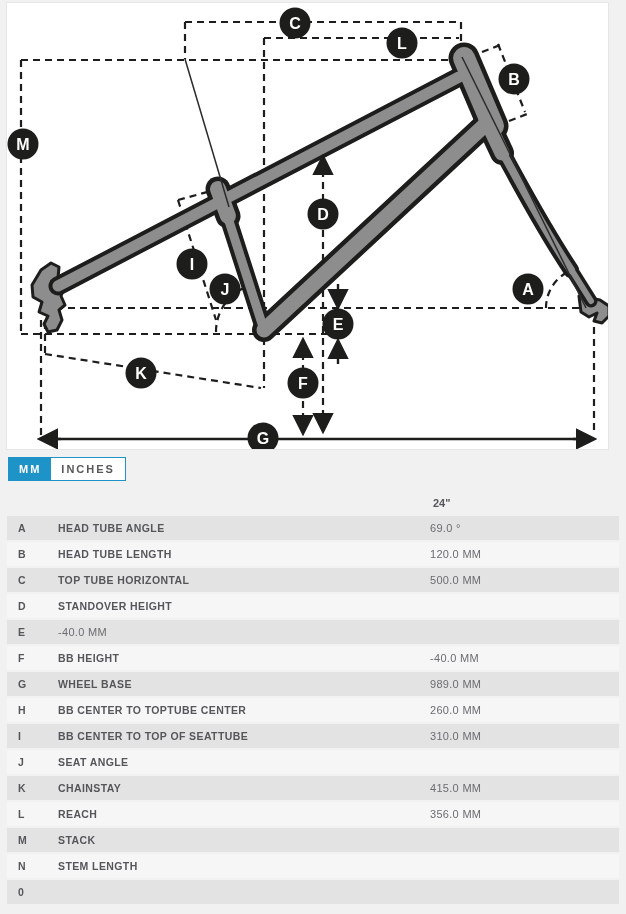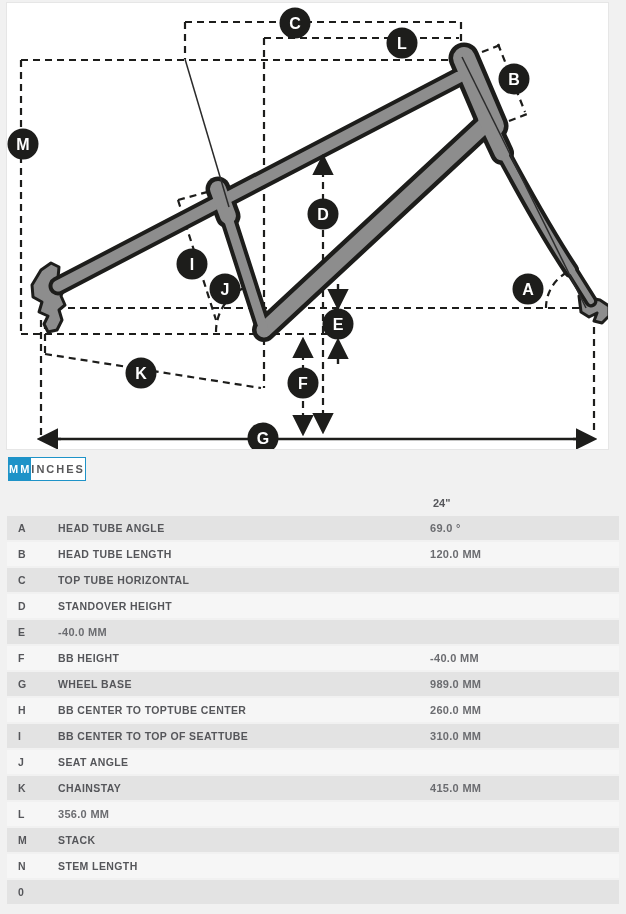--- a/index.html
+++ b/index.html
@@ -25,40 +25,40 @@
   .lbl circle{fill:#1d1d1b;}
   .lbl text{fill:#ffffff;font:bold 16px "Liberation Sans",sans-serif;text-anchor:middle;}
 
   
   .tabs{
     position:absolute;left:8px;top:457px;height:24px;display:flex;
     border:1px solid #1e93c8;box-sizing:border-box;background:#ffffff;
   }
   .tab{
     display:flex;align-items:center;justify-content:center;
-    padding:0 0;font-size:11px;font-weight:bold;letter-spacing:2px;
+    padding:0 10px;font-size:11px;font-weight:bold;letter-spacing:2px;
     color:#58585a;cursor:pointer;white-space:nowrap;
   }
   .tab.active{background:#1e93c8;color:#ffffff;}
 
   
   .size-header{
     position:absolute;left:433px;top:491px;height:24px;line-height:24px;
     font-size:11px;font-weight:bold;color:#55565a;
   }
   .geo-table{position:absolute;left:7px;top:516px;width:612px;}
   .grow{
     display:grid;grid-template-columns:40px 372px 1fr;
     height:24px;line-height:24px;margin-bottom:2px;padding-left:11px;
     font-size:10.5px;color:#55565a;
   }
   .grow.shaded{background:#e3e3e3;}
   .grow.light{background:#f6f6f6;}
   .cell-key,.cell-name{font-weight:bold;letter-spacing:.4px;}
-  .cell-value{font-weight:bold;color:#6b6c70;font-size:11px;letter-spacing:.3px;}
+  .cell-value{font-weight:normal;color:#6b6c70;font-size:11px;letter-spacing:.3px;}
 </style>
 </head>
 <body>
 
 <div class="canvas">
   <svg viewBox="6 1 601 446" preserveAspectRatio="none">
     <defs>
       <marker id="ah" viewBox="0 0 10 10" refX="8" refY="5" markerWidth="9" markerHeight="9" orient="auto">
         <path d="M0,0 L10,5 L0,10 z" fill="#1d1d1b"></path>
       </marker>
@@ -195,20 +195,21 @@
       <span class="cell-value">69.0 °</span>
     </div>
     <div class="grow light">
       <span class="cell-key">B</span>
       <span class="cell-name">HEAD TUBE LENGTH</span>
       <span class="cell-value">120.0 MM</span>
     </div>
     <div class="grow shaded">
       <span class="cell-key">C</span>
       <span class="cell-name">TOP TUBE HORIZONTAL</span>
+      <span class="cell-value">500.0 MM</span>
     </div>
     <div class="grow light">
       <span class="cell-key">D</span>
       <span class="cell-name">STANDOVER HEIGHT</span>
       <span class="cell-value"></span>
     </div>
     <div class="grow shaded">
       <span class="cell-key">E</span>
       <span class="cell-value">-40.0 MM</span>
     </div>
@@ -236,20 +237,21 @@
       <span class="cell-key">J</span>
       <span class="cell-name">SEAT ANGLE</span>
     </div>
     <div class="grow shaded">
       <span class="cell-key">K</span>
       <span class="cell-name">CHAINSTAY</span>
       <span class="cell-value">415.0 MM</span>
     </div>
     <div class="grow light">
       <span class="cell-key">L</span>
+      <span class="cell-name">REACH</span>
       <span class="cell-value">356.0 MM</span>
     </div>
     <div class="grow shaded">
       <span class="cell-key">M</span>
       <span class="cell-name">STACK</span>
     </div>
     <div class="grow light">
       <span class="cell-key">N</span>
       <span class="cell-name">STEM LENGTH</span>
       <span class="cell-value"></span>

